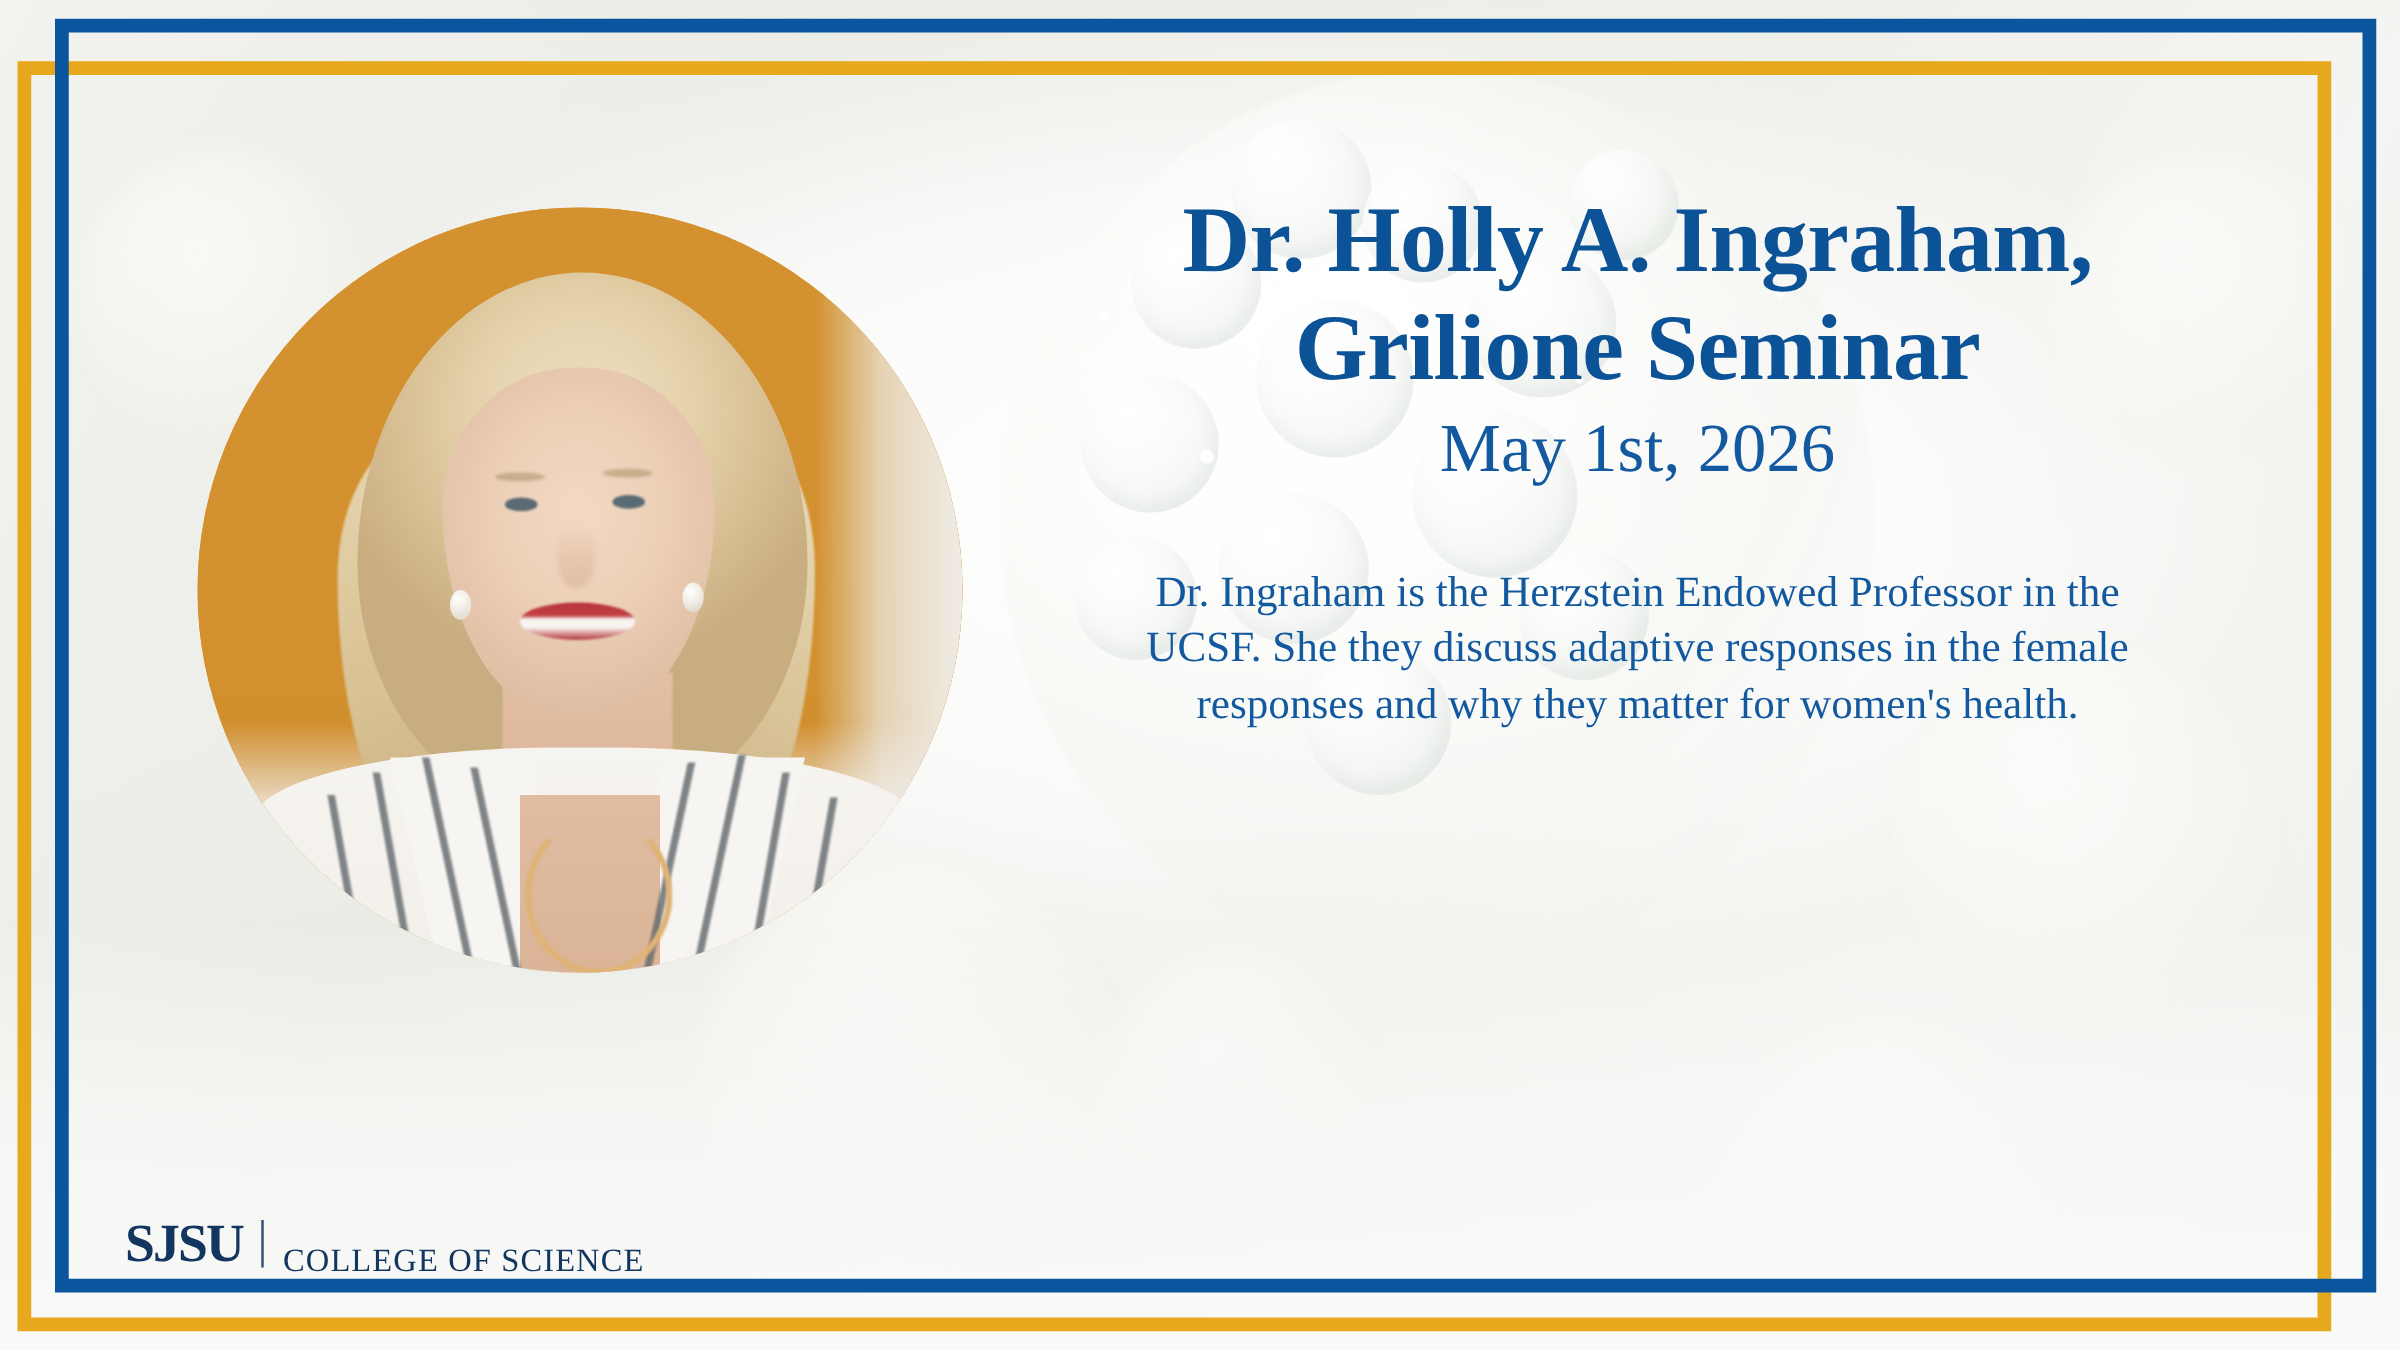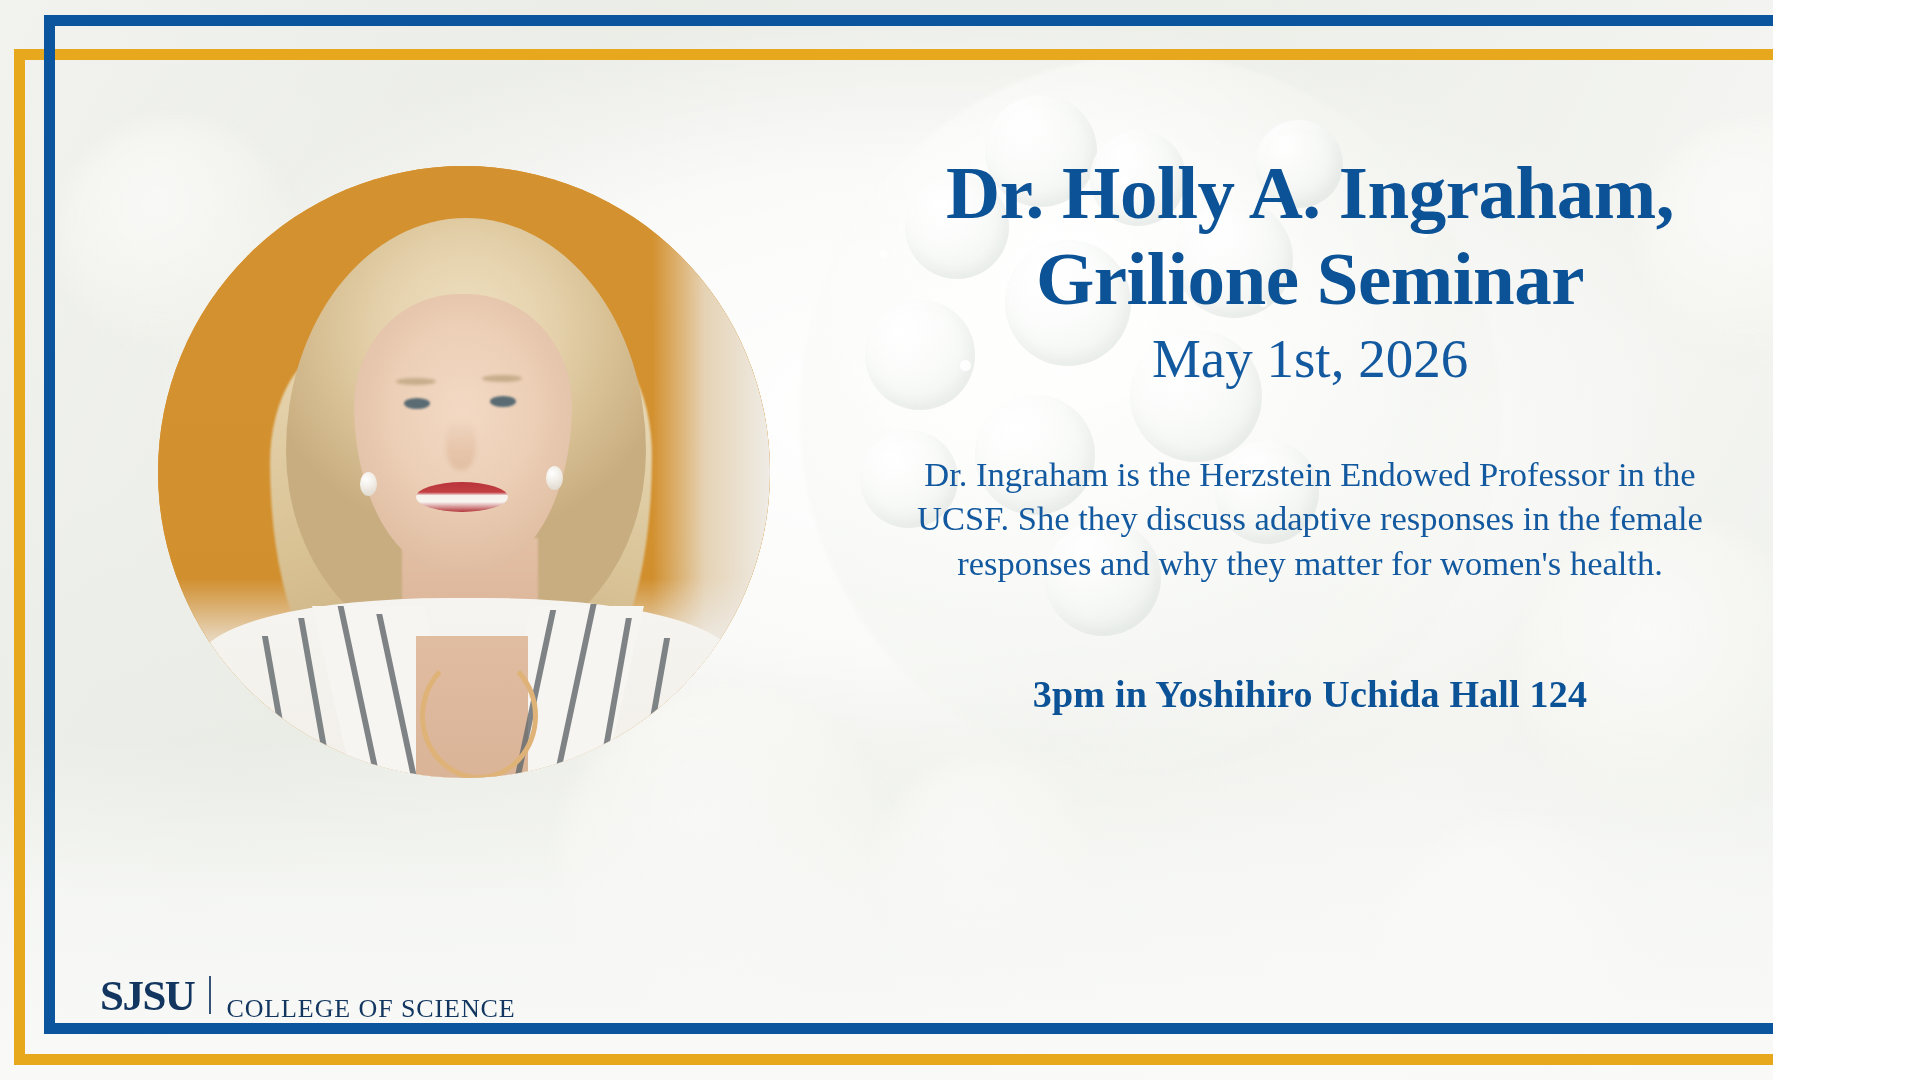--- a/index.html
+++ b/index.html
@@ -3,21 +3,21 @@
 <meta charset="utf-8">
 <style>
   html, body {
     margin: 0;
     padding: 0;
     background: #ffffff;
   }
 
   #poster {
     position: relative;
-    width: 1773px;
+    width: 1920px;
     height: 1080px;
     overflow: hidden;
     background: #86efac;
     font-family: "Liberation Serif", "DejaVu Serif", serif;
   }
 
   
   .bg-base {
     position: absolute;
     inset: 0;
@@ -412,21 +412,20 @@
     </h1>
 
     <div class="date">May 1st, 2026</div>
 
     <div class="abstract">
       <div>Dr. Ingraham is the Herzstein Endowed Professor in the</div>
       <div>UCSF. She they discuss adaptive responses in the female</div>
       <div>responses and why they matter for women's health.</div>
     </div>
 
-    <div class="venue">3pm in Yoshihiro Uchida Hall 124</div>
   </div>
 
   <div class="logo">
     <span class="logo-mark">SJSU</span>
     <span class="logo-rule"></span>
     <span class="logo-sub">COLLEGE OF SCIENCE</span>
   </div>
 
 </div>
 

